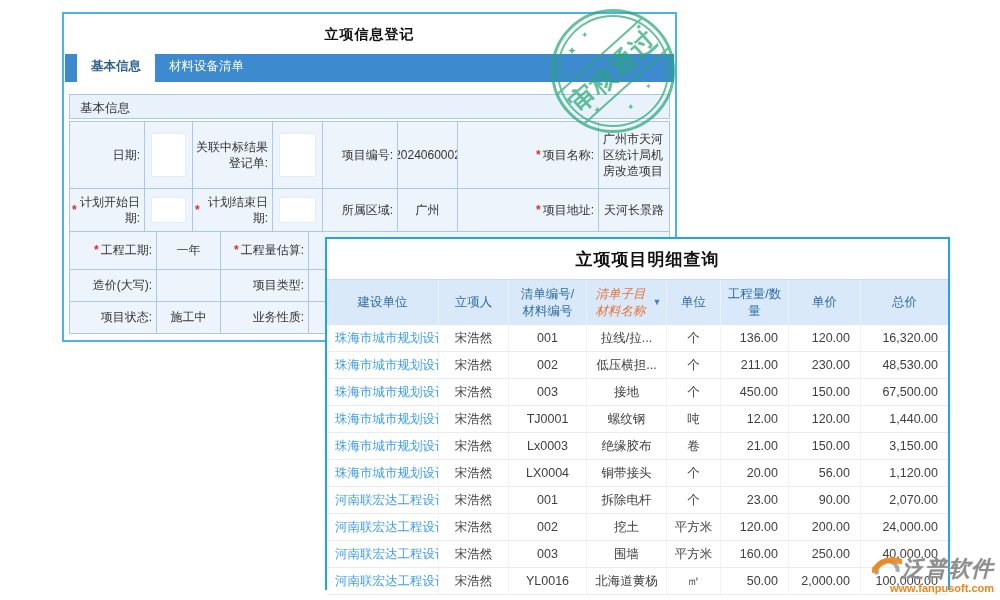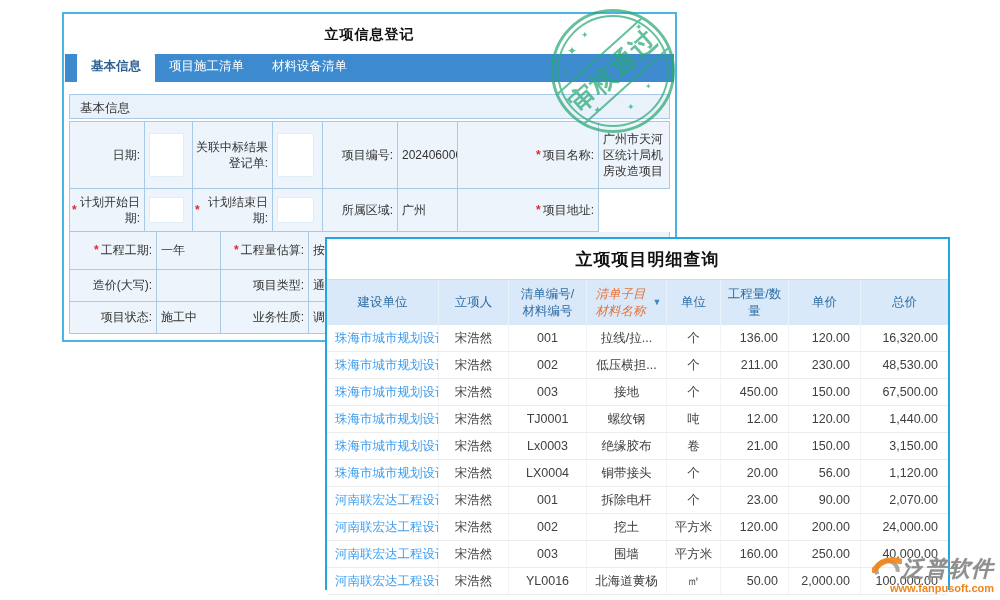--- a/index.html
+++ b/index.html
@@ -51,21 +51,21 @@
     margin:0 5px;border-left:1px solid var(--grid-blue);border-top:1px solid var(--grid-blue);
     display:grid;font-size:12px;
   }
   .form-block.b1{grid-template-columns:75px 48px 80px 50px 75px 60px 141px 1fr;grid-template-rows:67px 43px;}
   .form-block.b2{grid-template-columns:87px 64px 88px 1fr;grid-template-rows:38px 32px 32px;border-top:none;}
   .fcell{
     border-right:1px solid var(--grid-blue);border-bottom:1px solid var(--grid-blue);
     background:var(--cell-bg);display:flex;align-items:center;overflow:hidden;
   }
   .fcell.lab{justify-content:flex-end;text-align:right;padding:2px 4px 2px 2px;color:#333;line-height:1.35;}
-  .fcell.val{justify-content:flex-start;padding:2px 4px;line-height:1.35;}
+  .fcell.val{justify-content:center;padding:2px 4px;line-height:1.35;}
   .req{color:#e02b2b;margin-right:2px;font-weight:bold;}
   .input-box{background:#fff;border:1px solid #e3edf6;width:90%;height:70%;border-radius:2px;}
   
   .stamp{
     position:absolute;left:551px;top:9px;width:124px;height:124px;z-index:2;
     color:var(--stamp-green);opacity:.72;pointer-events:none;
   }
   .stamp .ring1{position:absolute;inset:0;border:3px solid currentColor;border-radius:50%;}
   .stamp .ring2{position:absolute;inset:6px;border:2px solid currentColor;border-radius:50%;}
   .stamp .clip{position:absolute;inset:2px;border-radius:50%;overflow:hidden;}
@@ -121,21 +121,20 @@
   .wm-brand{font-size:22px;font-weight:bold;color:#8f8f8f;letter-spacing:1px;text-shadow:0 0 1px #bbb;}
   .wm-url{font-size:11px;color:var(--brand-orange);font-weight:bold;margin-top:-2px;}
 </style>
 </head>
 <body>
 
 <div class="bg-window">
   <div class="bg-title">立项信息登记</div>
   <div class="tabbar" id="tabbar">
       <div class="tab active">基本信息</div>
-      <div class="tab">项目施工清单</div>
       <div class="tab">材料设备清单</div>
     </div>
   <div class="section-bar">基本信息</div>
   <div class="form-block b1" id="form-block1">
       <div class="fcell lab">
         <span>日期:</span>
       </div>
       <div class="fcell val">
         <div class="input-box"></div>
       </div>
@@ -174,20 +173,23 @@
       </div>
       <div class="fcell lab">
         <span>所属区域:</span>
       </div>
       <div class="fcell val">
         <span>广州</span>
       </div>
       <div class="fcell lab">
         <span class="req">*</span>
         <span>项目地址:</span>
+      </div>
+      <div class="fcell val">
+        <span>天河长景路</span>
       </div>
     </div>
   <div class="form-block b2" id="form-block2">
       <div class="fcell lab">
         <span class="req">*</span>
         <span>工程工期:</span>
       </div>
       <div class="fcell val">
         <span>一年</span>
       </div>

